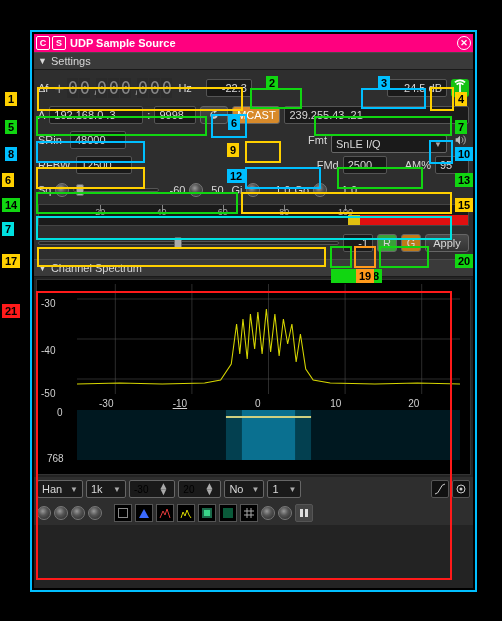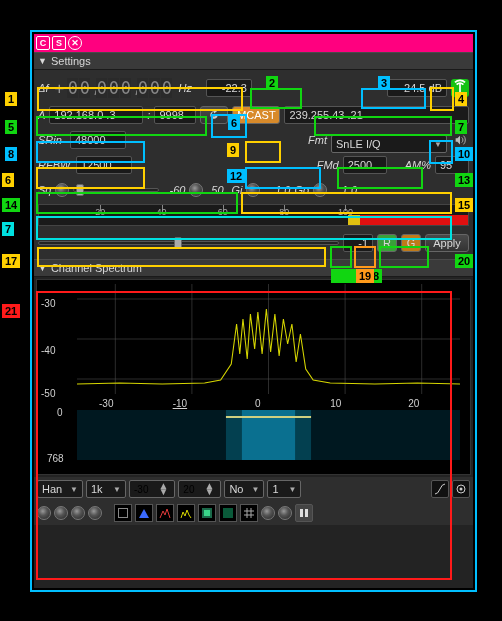--- a/index.html
+++ b/index.html
@@ -20,21 +20,21 @@
   .outer-frame { position:absolute; left:30px; top:30px; width:447px; height:562px; border:2px solid var(--frame); }
   .win { position:absolute; left:2px; top:2px; right:2px; bottom:2px; background: var(--panel-darker); }
   .titlebar { height:18px; background: var(--pink); display:flex; align-items:center; padding:0 2px; gap:2px; color:#fff; font-size:11px; }
   .tb-icon { width:14px; height:14px; border:1px solid #fff; border-radius:2px; display:flex; align-items:center; justify-content:center; font-size:9px; font-weight:bold; color:#fff; }
   .tb-title { flex:1; padding-left:2px; font-weight:600; }
   .tb-close { width:14px; height:14px; border:1px solid #fff; border-radius:7px; display:flex; align-items:center; justify-content:center; font-size:9px; font-weight:bold; }
   .section-hdr { height:18px; background: var(--panel); color:var(--text); font-size:11px; display:flex; align-items:center; padding:0 4px; border-top:1px solid #4a4a4a; border-bottom:1px solid #1a1a1a; }
   .section-hdr .tri { margin-right:4px; font-size:9px; }
   .body { padding:2px 4px; background: var(--panel-dark); }
   .row { display:flex; align-items:center; gap:4px; margin:3px 0; font-size:11px; color:var(--text); height:22px; }
-  .lbl { font-size:11px; color:var(--text);font-style:italic; }
+  .lbl { font-size:11px; color:var(--text); }
   .val-box { background:#1a1a1a; border:1px solid #555; border-radius:2px; padding:1px 4px; font-size:11px; color:var(--text); height:18px; display:flex; align-items:center; }
   .btn { background: linear-gradient(#4a4a4a,#333); border:1px solid #666; border-radius:3px; padding:1px 6px; font-size:11px; color:var(--text); height:18px; display:flex; align-items:center; justify-content:center; cursor:pointer; }
   .btn.on { background:#d88a2a; color:#fff; }
   .freq { display:flex; align-items:center; gap:1px; }
   .freq .sign { width:14px; text-align:center; color:#999; font-family:monospace; font-size:16px; }
   .freq .digit { width:11px; text-align:center; color:#888; font-family:monospace; font-size:17px; background:#2a2a2a; border-radius:1px; }
   .freq .sep { width:4px; text-align:center; color:#888; font-family:monospace; font-size:15px; }
   .knob { width:14px; height:14px; background: radial-gradient(circle at 40% 35%, #999 0%, #555 40%, #222 100%); border-radius:50%; border:1px solid #777; }
   .slider { flex:1; height:4px; background:#222; border:1px solid #555; border-radius:2px; position:relative; }
   .slider .thumb { position:absolute; width:8px; height:12px; background:#aaa; border:1px solid #666; border-radius:2px; top:-5px; }
@@ -65,20 +65,21 @@
 </style>
 </head>
 <body>
 
 <div class="outer-frame">
   <div class="win">
 
     <div class="titlebar">
       <div class="tb-icon">C</div>
       <div class="tb-icon">S</div>
+      <div class="tb-title">UDP Sample Source</div>
       <div class="tb-close">✕</div>
     </div>
 
     <div class="section-hdr">
       <span class="tri">▼</span>
       <span>Settings</span>
     </div>
 
     <div class="body" style="position:relative;">
 

